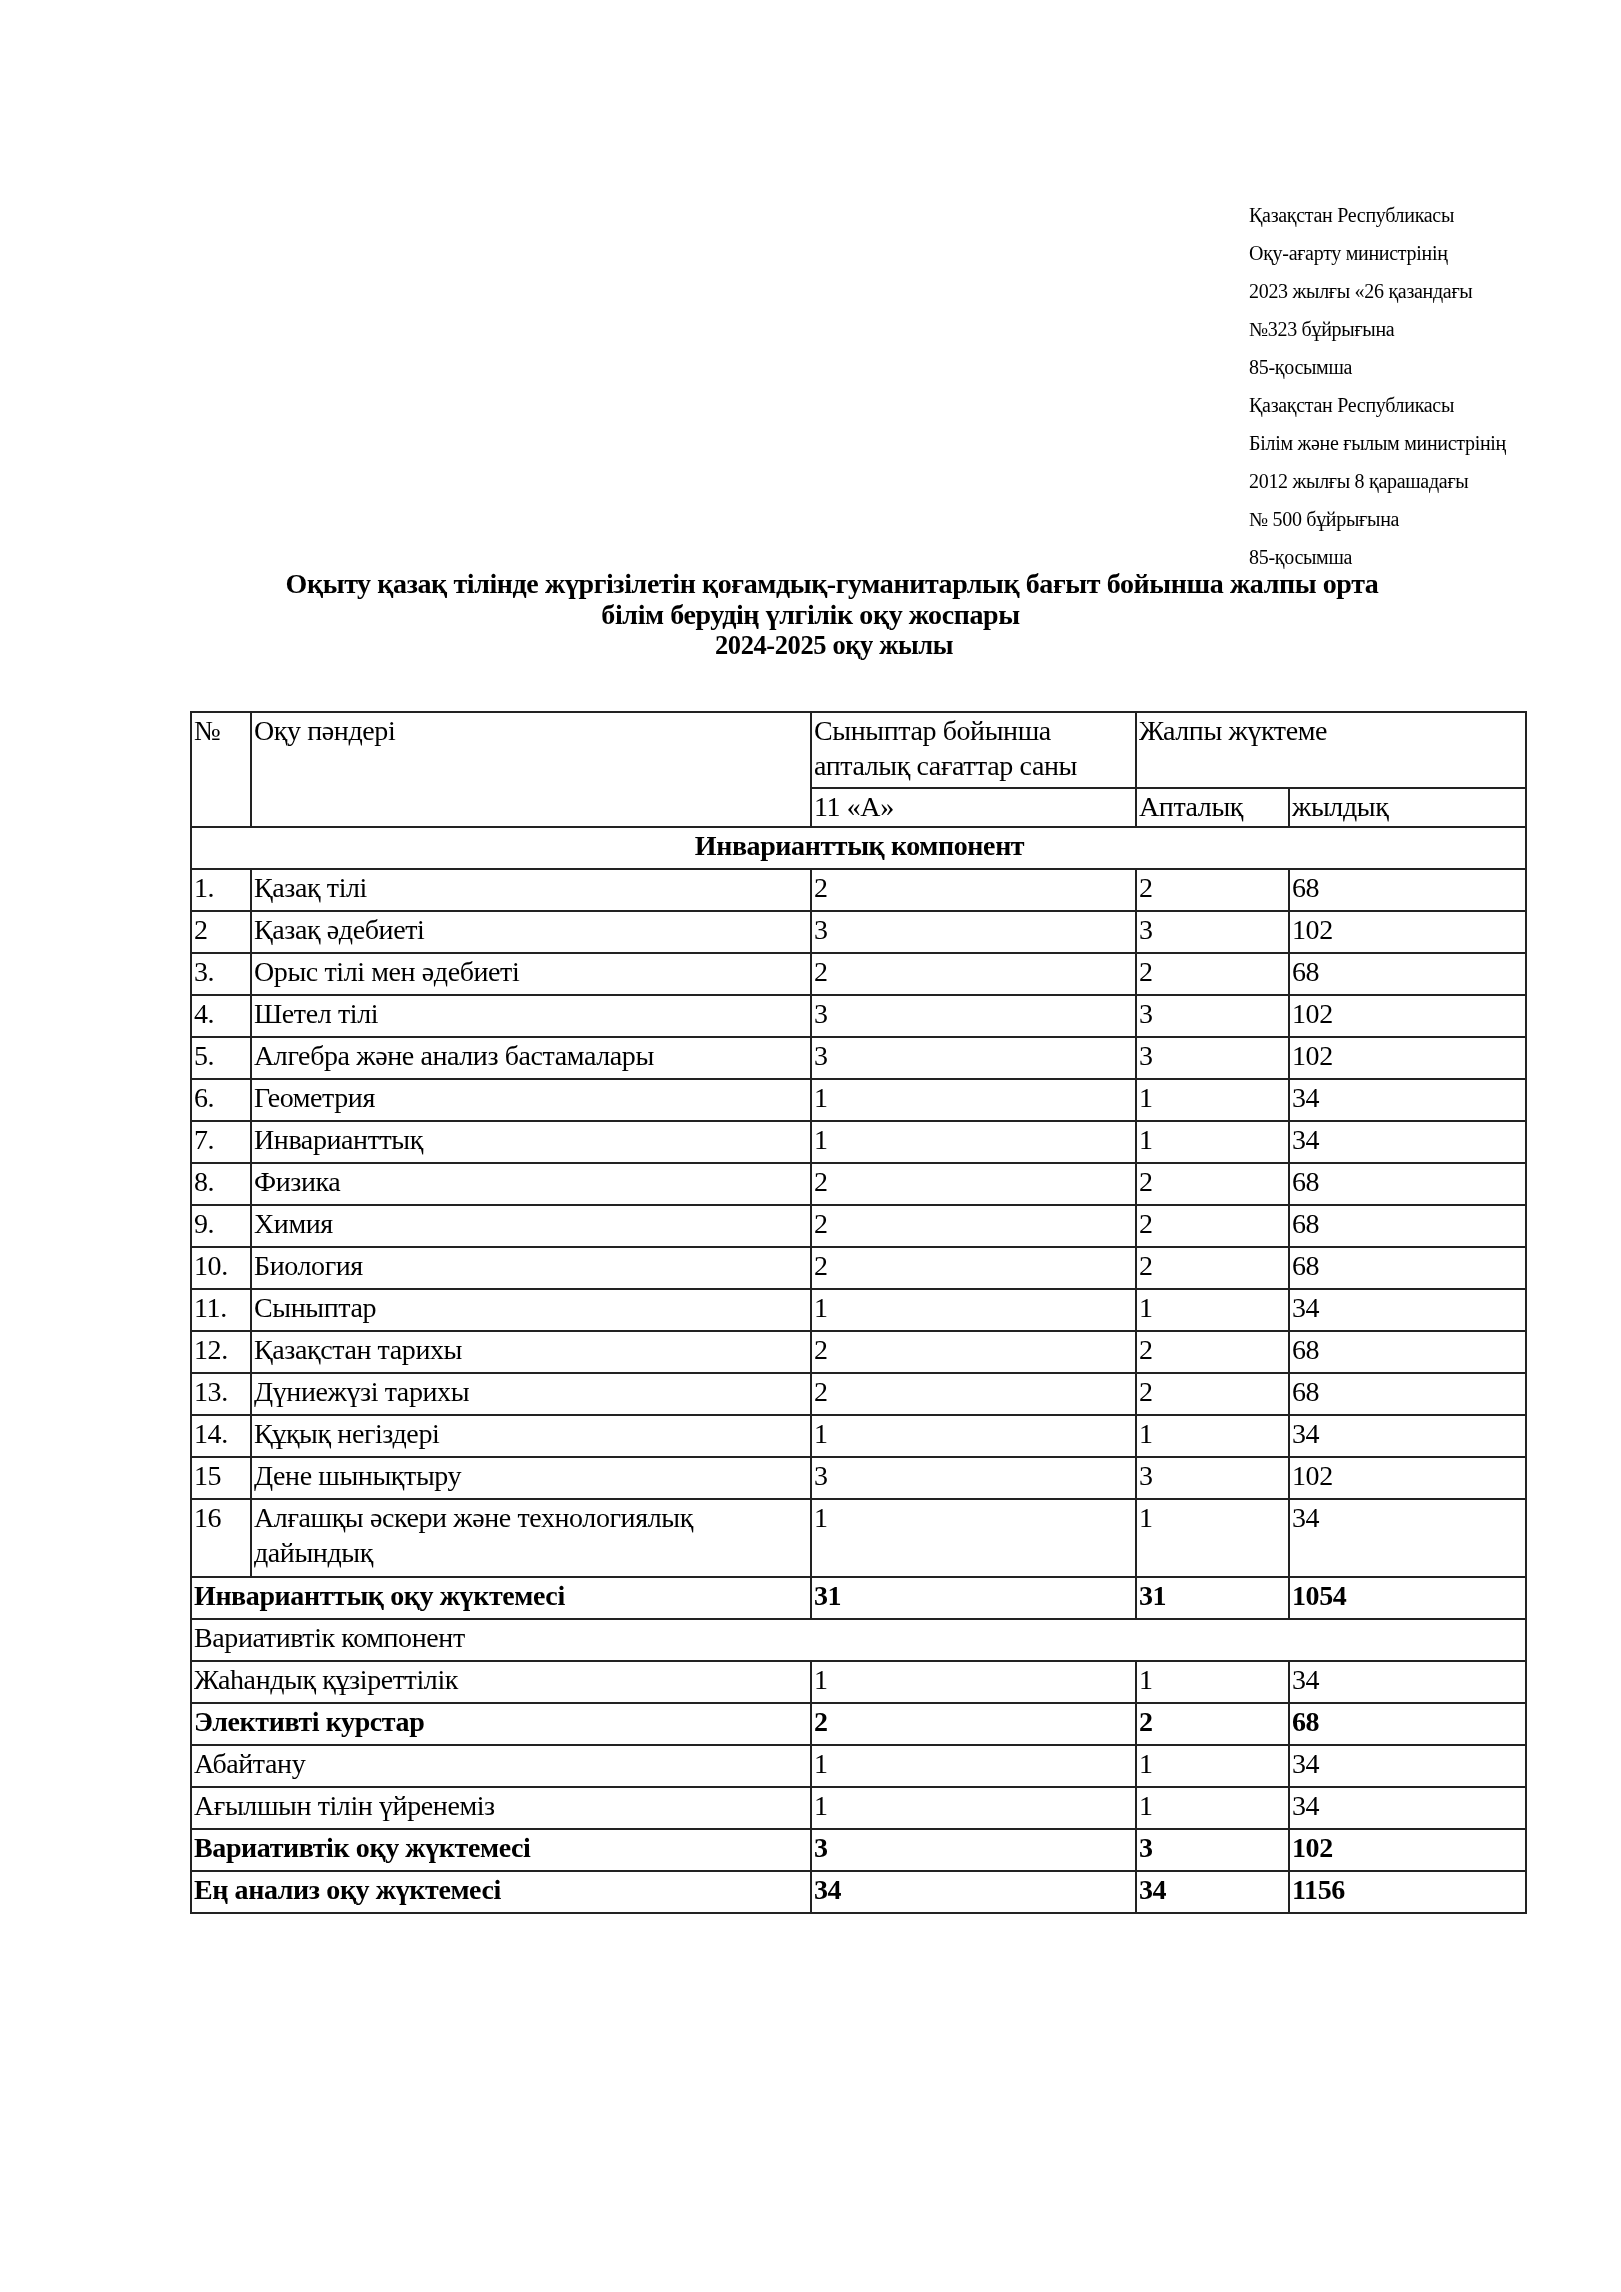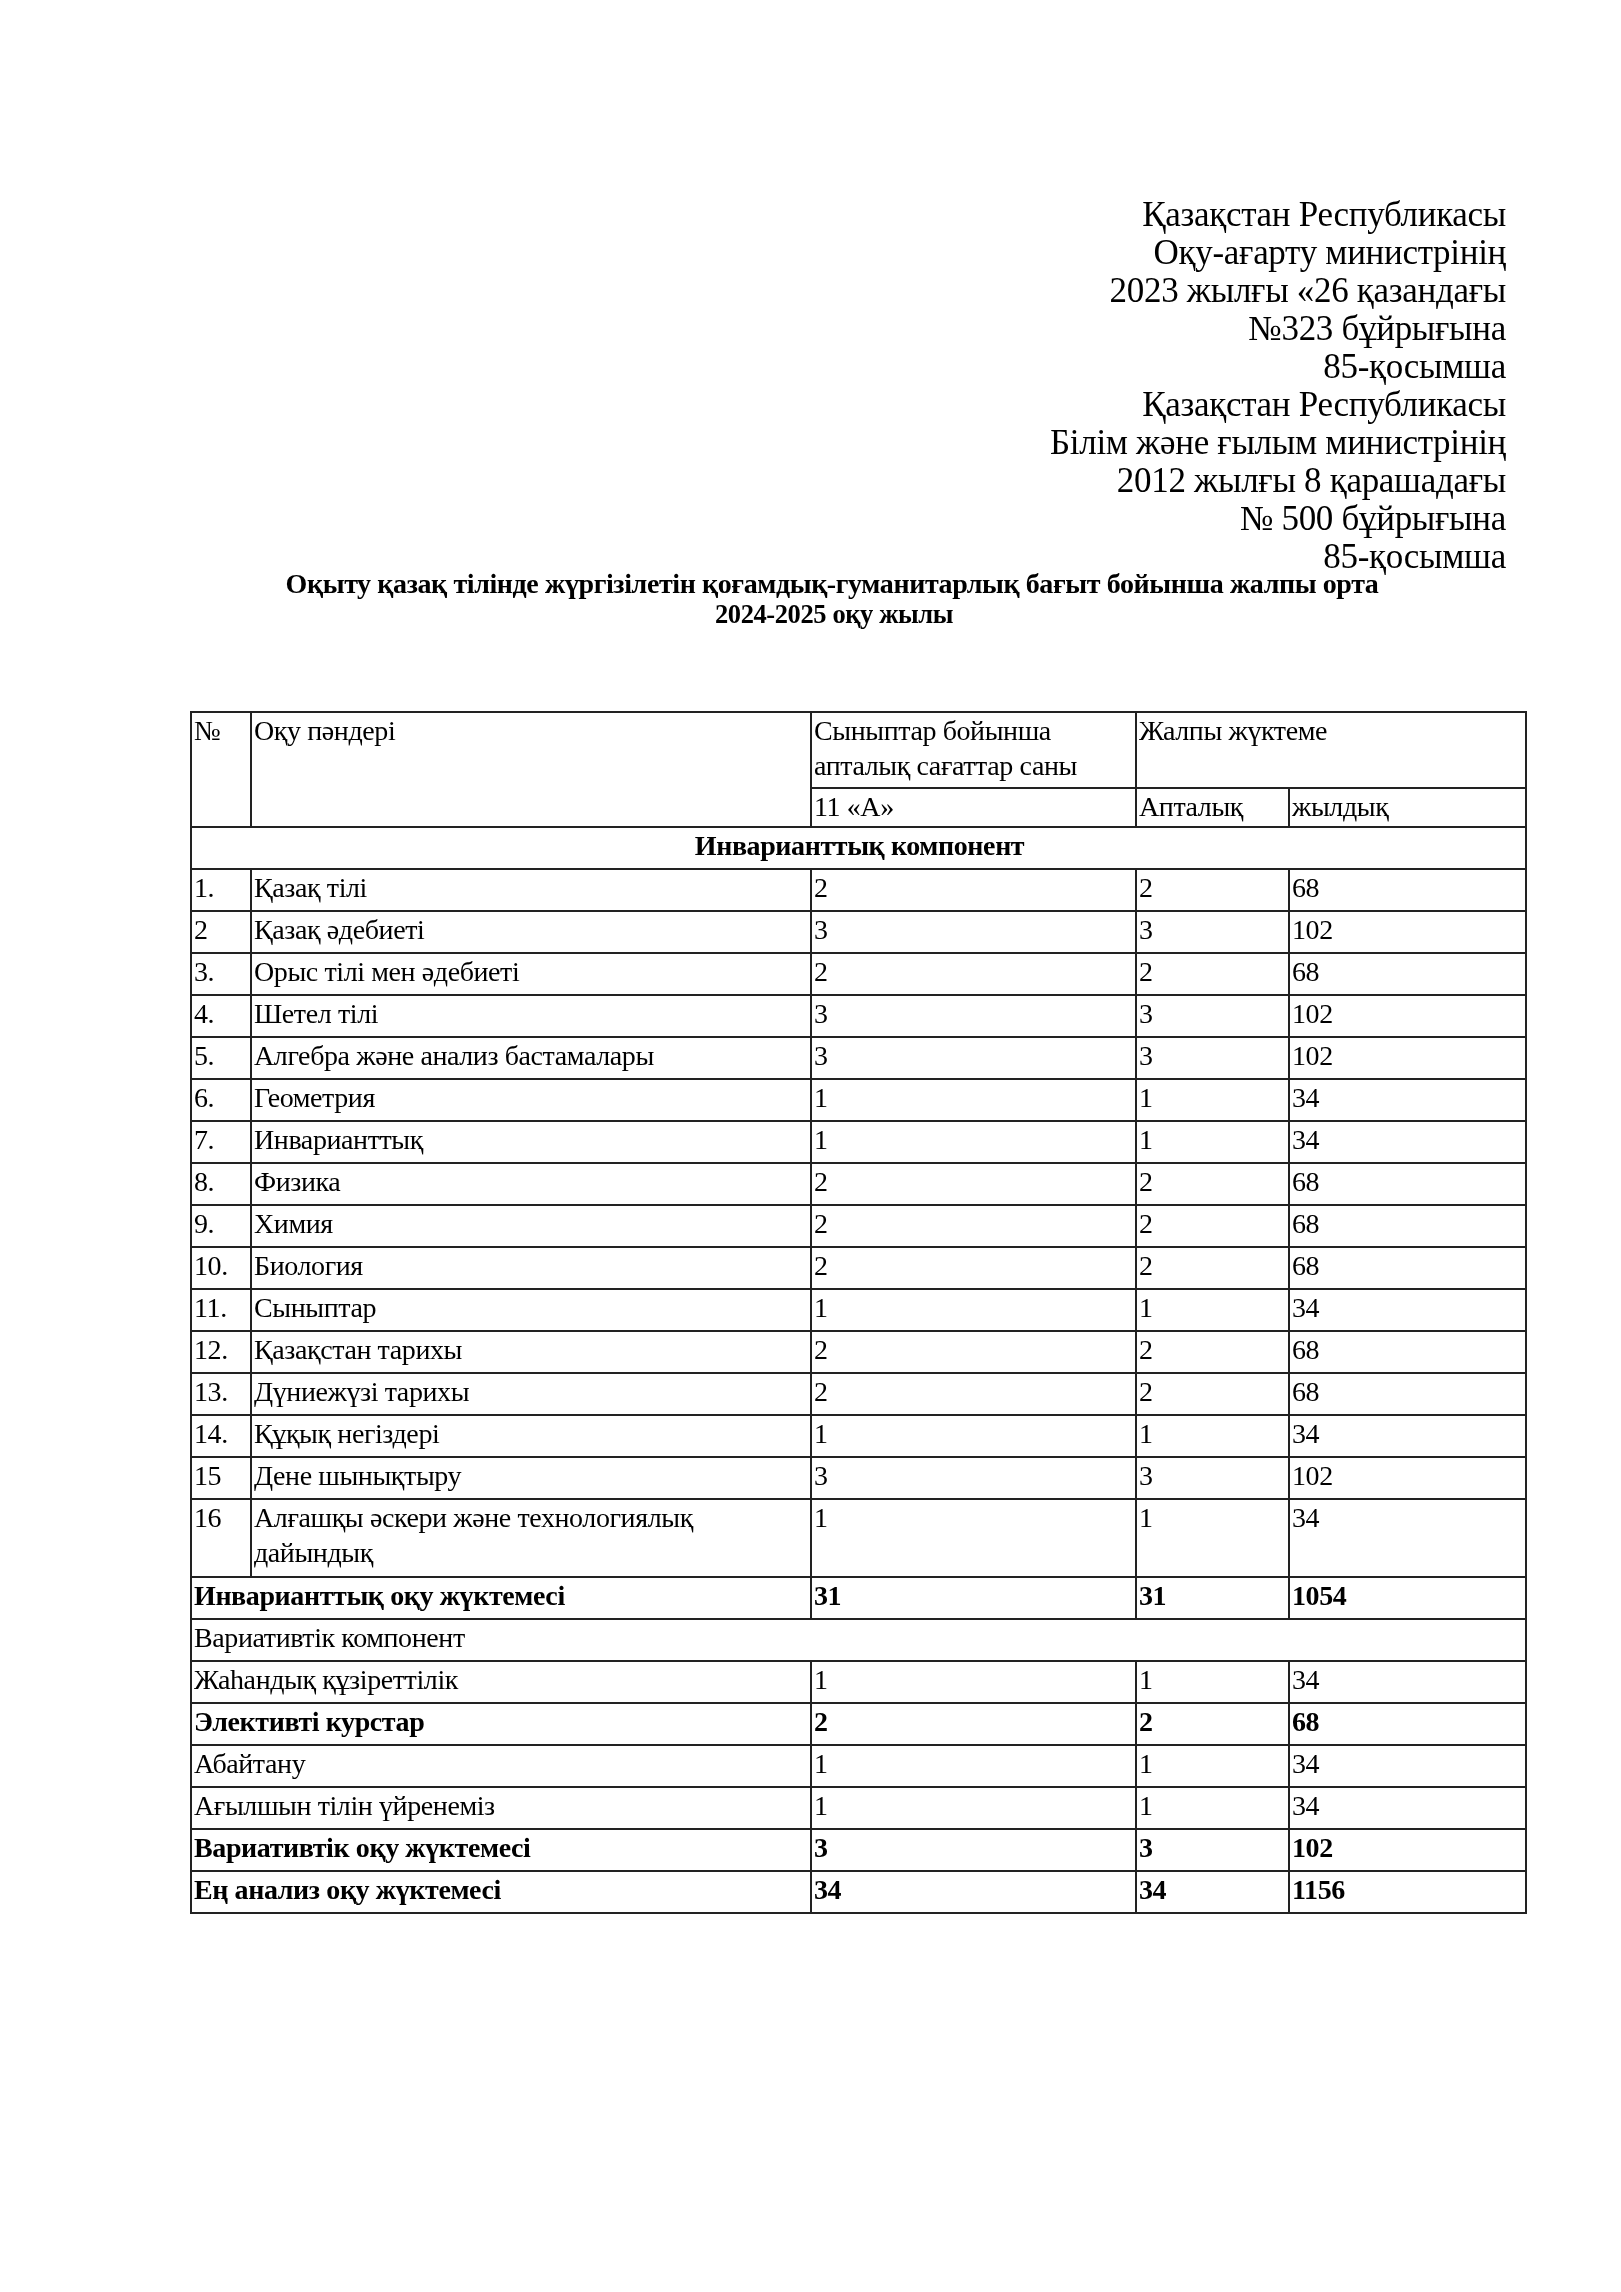--- a/index.html
+++ b/index.html
@@ -3,21 +3,21 @@
 <meta charset="utf-8">
 <style>
   html, body { margin: 0; padding: 0; background: #ffffff; }
   body {
     width: 1621px; height: 2293px; position: relative; overflow: hidden;
     font-family: "Liberation Serif", "DejaVu Serif", serif;
     color: #000;
   }
   .approval {
     position: absolute; right: 115px; top: 196px;
-    text-align: right; font-size: 35px; line-height: 38px;
+    font-size: 20px; line-height: 38px;
     letter-spacing: -0.3px;
   }
   .approval div { white-space: nowrap; }
   .title {
     position: absolute; left: 0; width: 1621px; top: 568px;
     text-align: center; font-weight: bold; font-size: 28px; line-height: 31px;
     letter-spacing: -0.4px;
   }
   .title div { white-space: nowrap; }
   .title .l1 { padding-left: 43px; }
@@ -48,20 +48,21 @@
   <div>85-қосымша</div>
   <div>Қазақстан Республикасы</div>
   <div>Білім және ғылым министрінің</div>
   <div>2012 жылғы 8 қарашадағы</div>
   <div>№ 500 бұйрығына</div>
   <div>85-қосымша</div>
 </div>
 
 <div class="title">
   <div class="l1">Оқыту қазақ тілінде жүргізілетін қоғамдық-гуманитарлық бағыт бойынша жалпы орта</div>
+  <div>білім берудің үлгілік оқу жоспары</div>
   <div class="l3">2024-2025 оқу жылы</div>
 </div>
 
 <table class="plan">
   <colgroup>
     <col style="width:60px">
     <col style="width:560px">
     <col style="width:325px">
     <col style="width:153px">
     <col style="width:237px">

